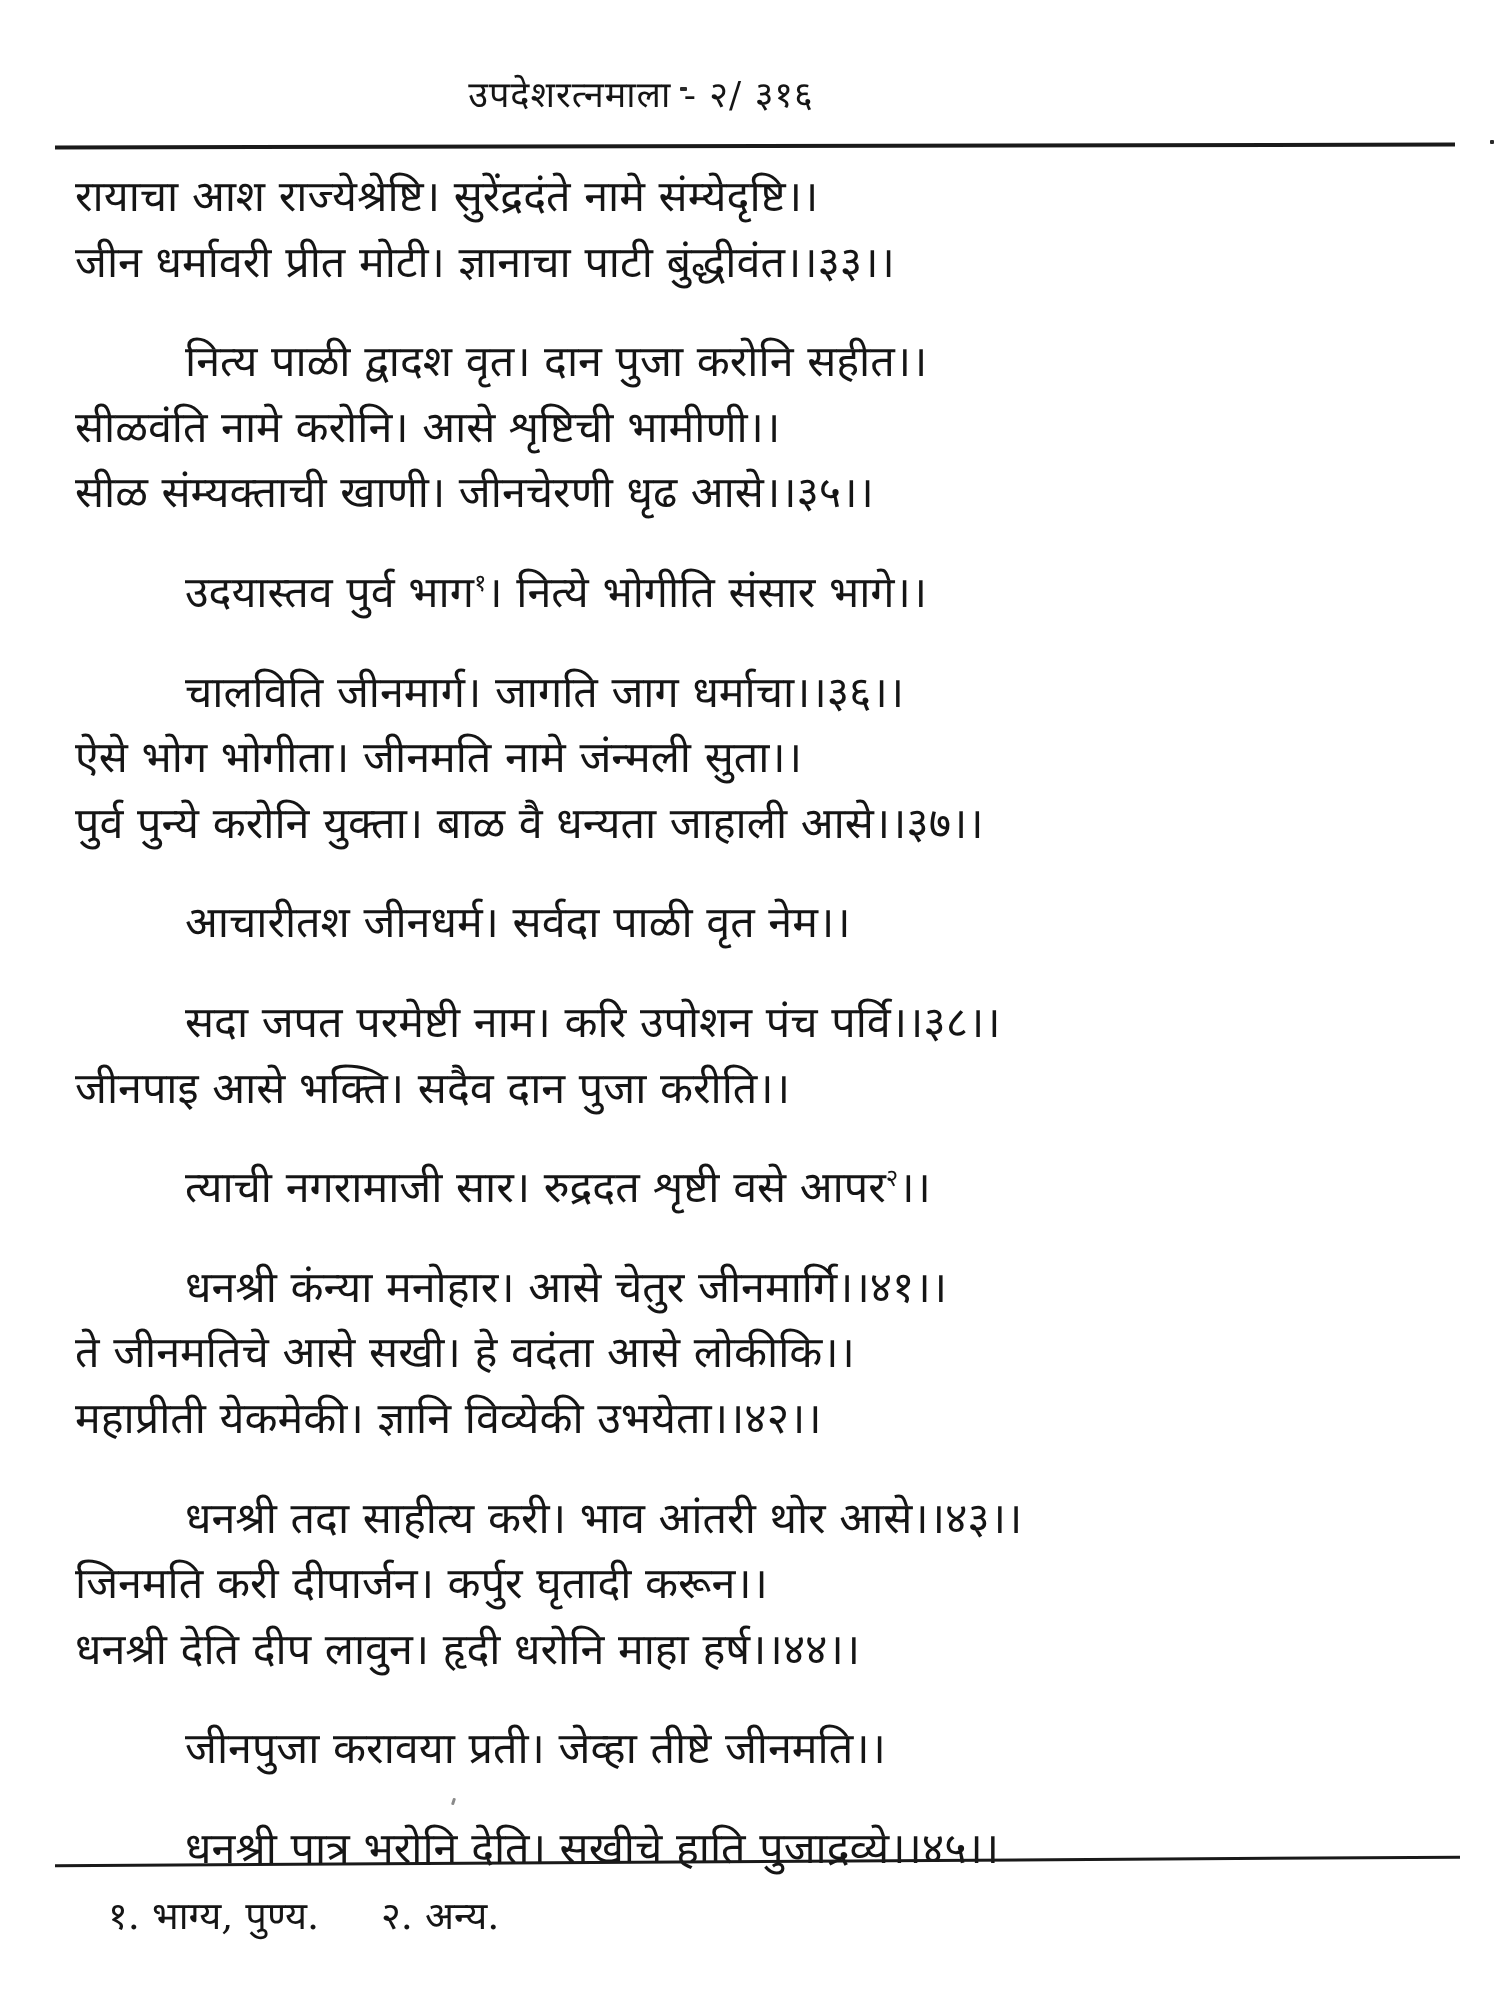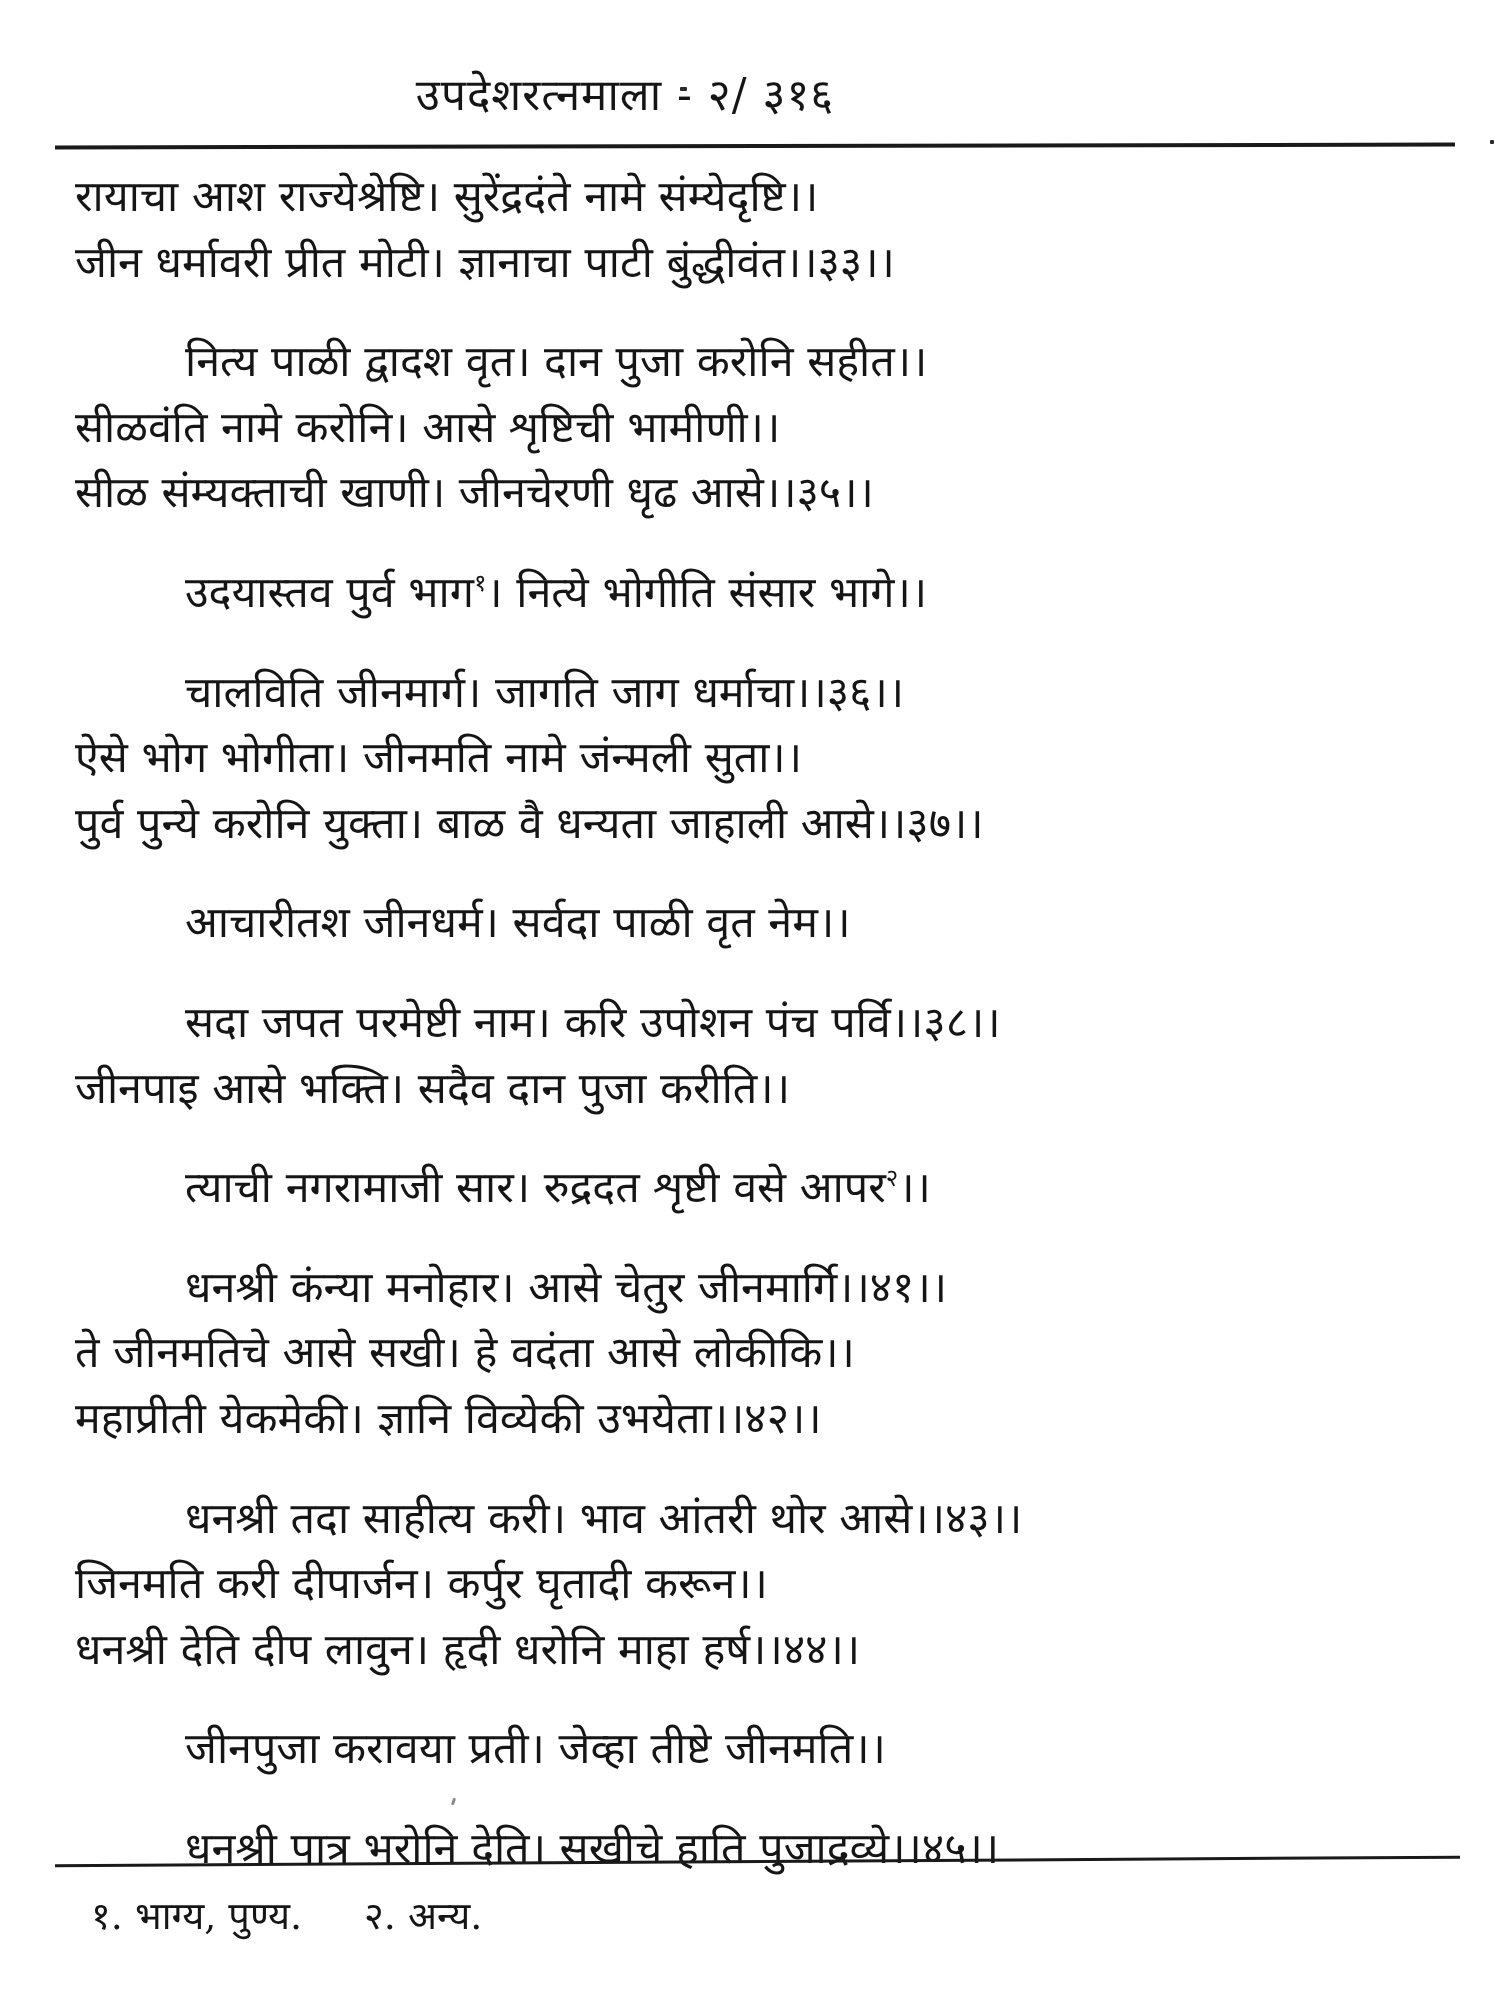--- a/index.html
+++ b/index.html
@@ -15,24 +15,24 @@
     position: relative;
     overflow: hidden;
   }
   .page {
     position: absolute;
     inset: 0;
   }
   .header-title {
     position: absolute;
     top: 68px;
-    left: 0;
+    left: 16px;
     width: 1250px;
     text-align: center;
-    font-size: 44px;
+    font-size: 36px;
     line-height: 54px;
     letter-spacing: 1px;
     white-space: nowrap;
   }
   .rule-top {
     position: absolute;
     top: 144px;
     left: 55px;
     width: 1400px;
     height: 4px;
@@ -64,21 +64,21 @@
     top: 1860px;
     left: 55px;
     width: 1405px;
     height: 3px;
     background: #1a1a1a;
     transform: rotate(-0.35deg);
   }
   .footnotes {
     position: absolute;
     top: 1888px;
-    left: 91px;
+    left: 108px;
     font-size: 38px;
     line-height: 56px;
     white-space: nowrap;
   }
   .fn-second {
     margin-left: 62px;
   }
   .speck {
     position: absolute;
     background: #2a2a2a;

